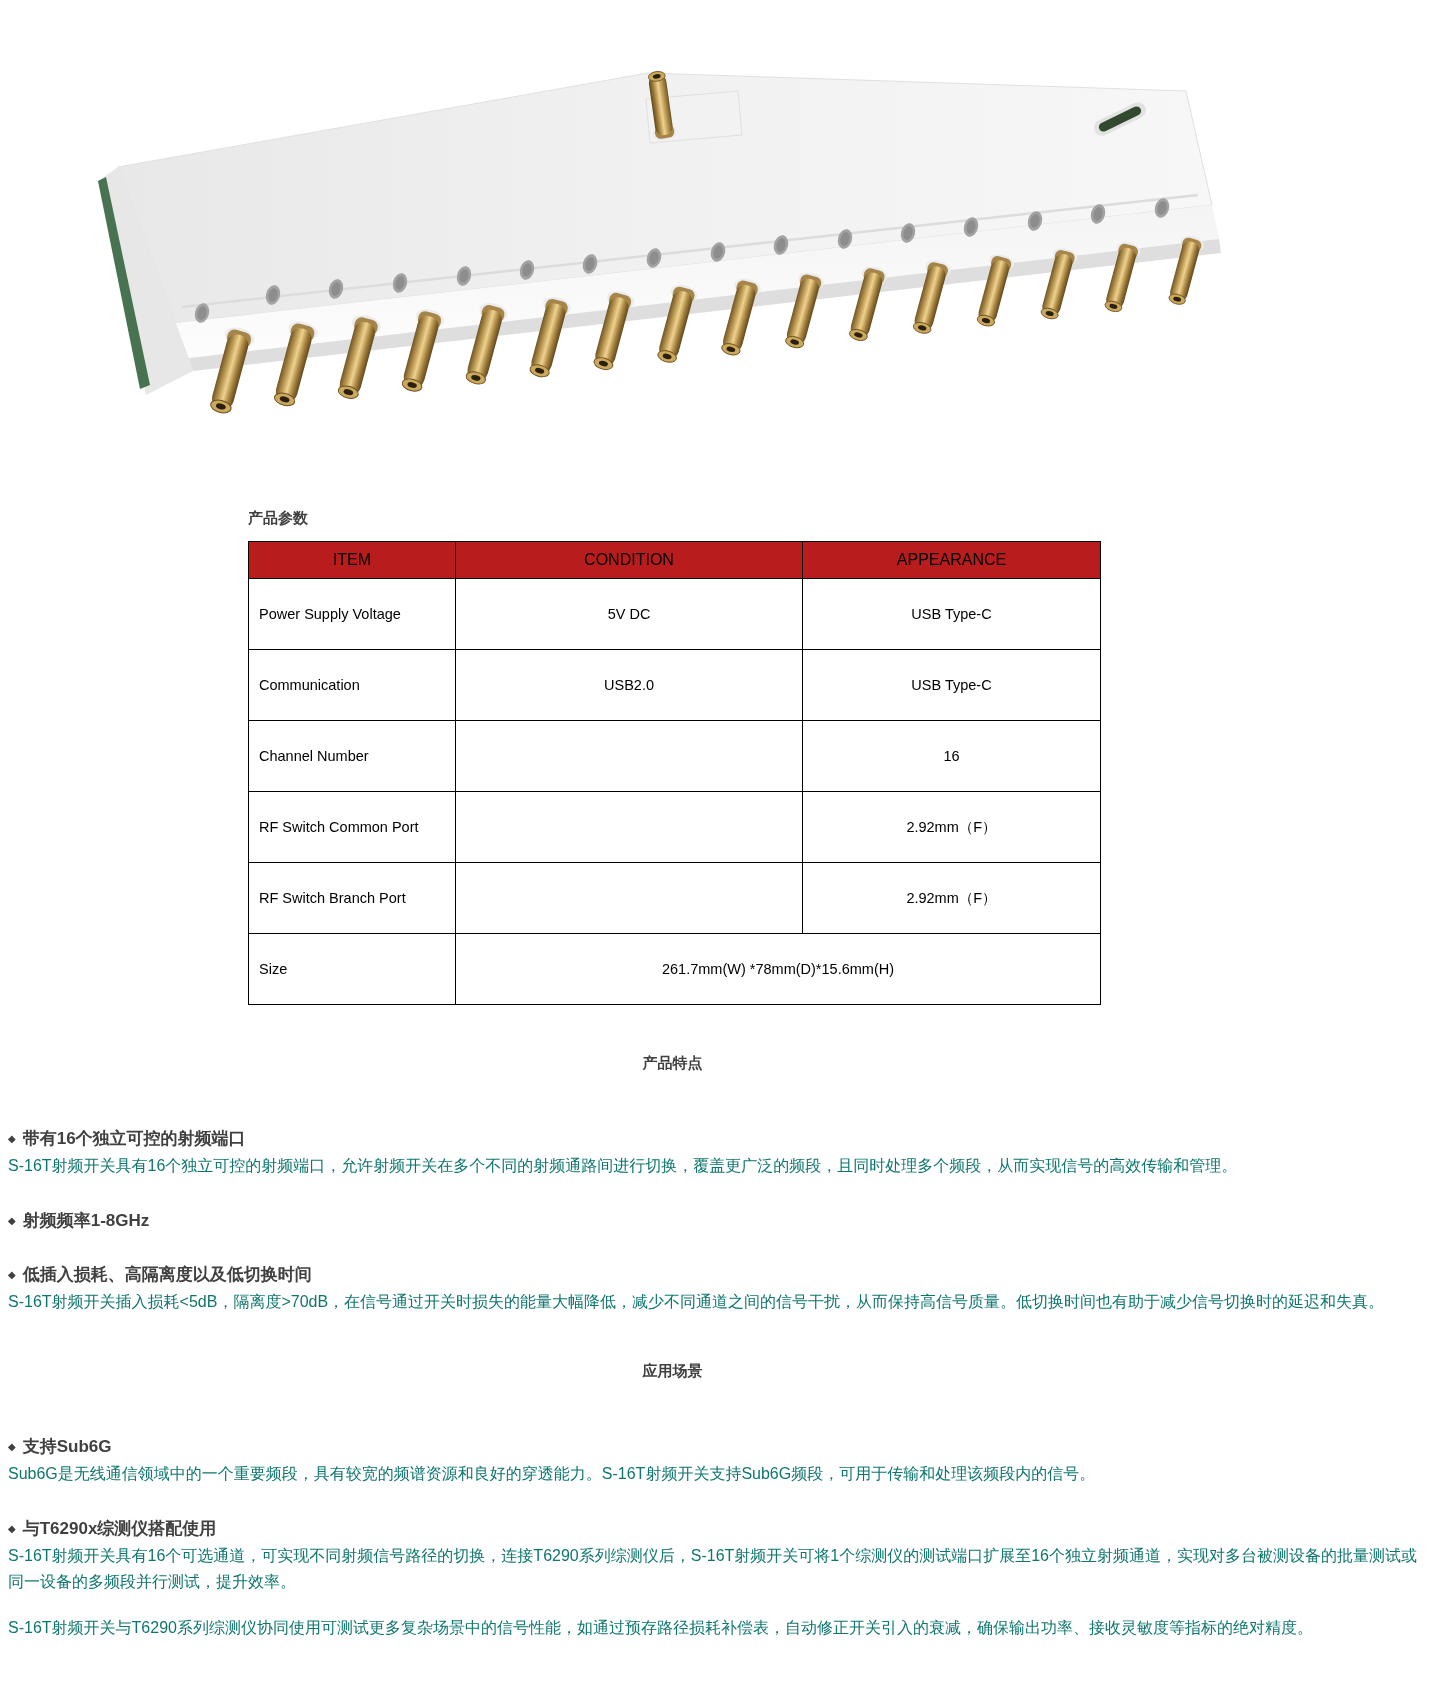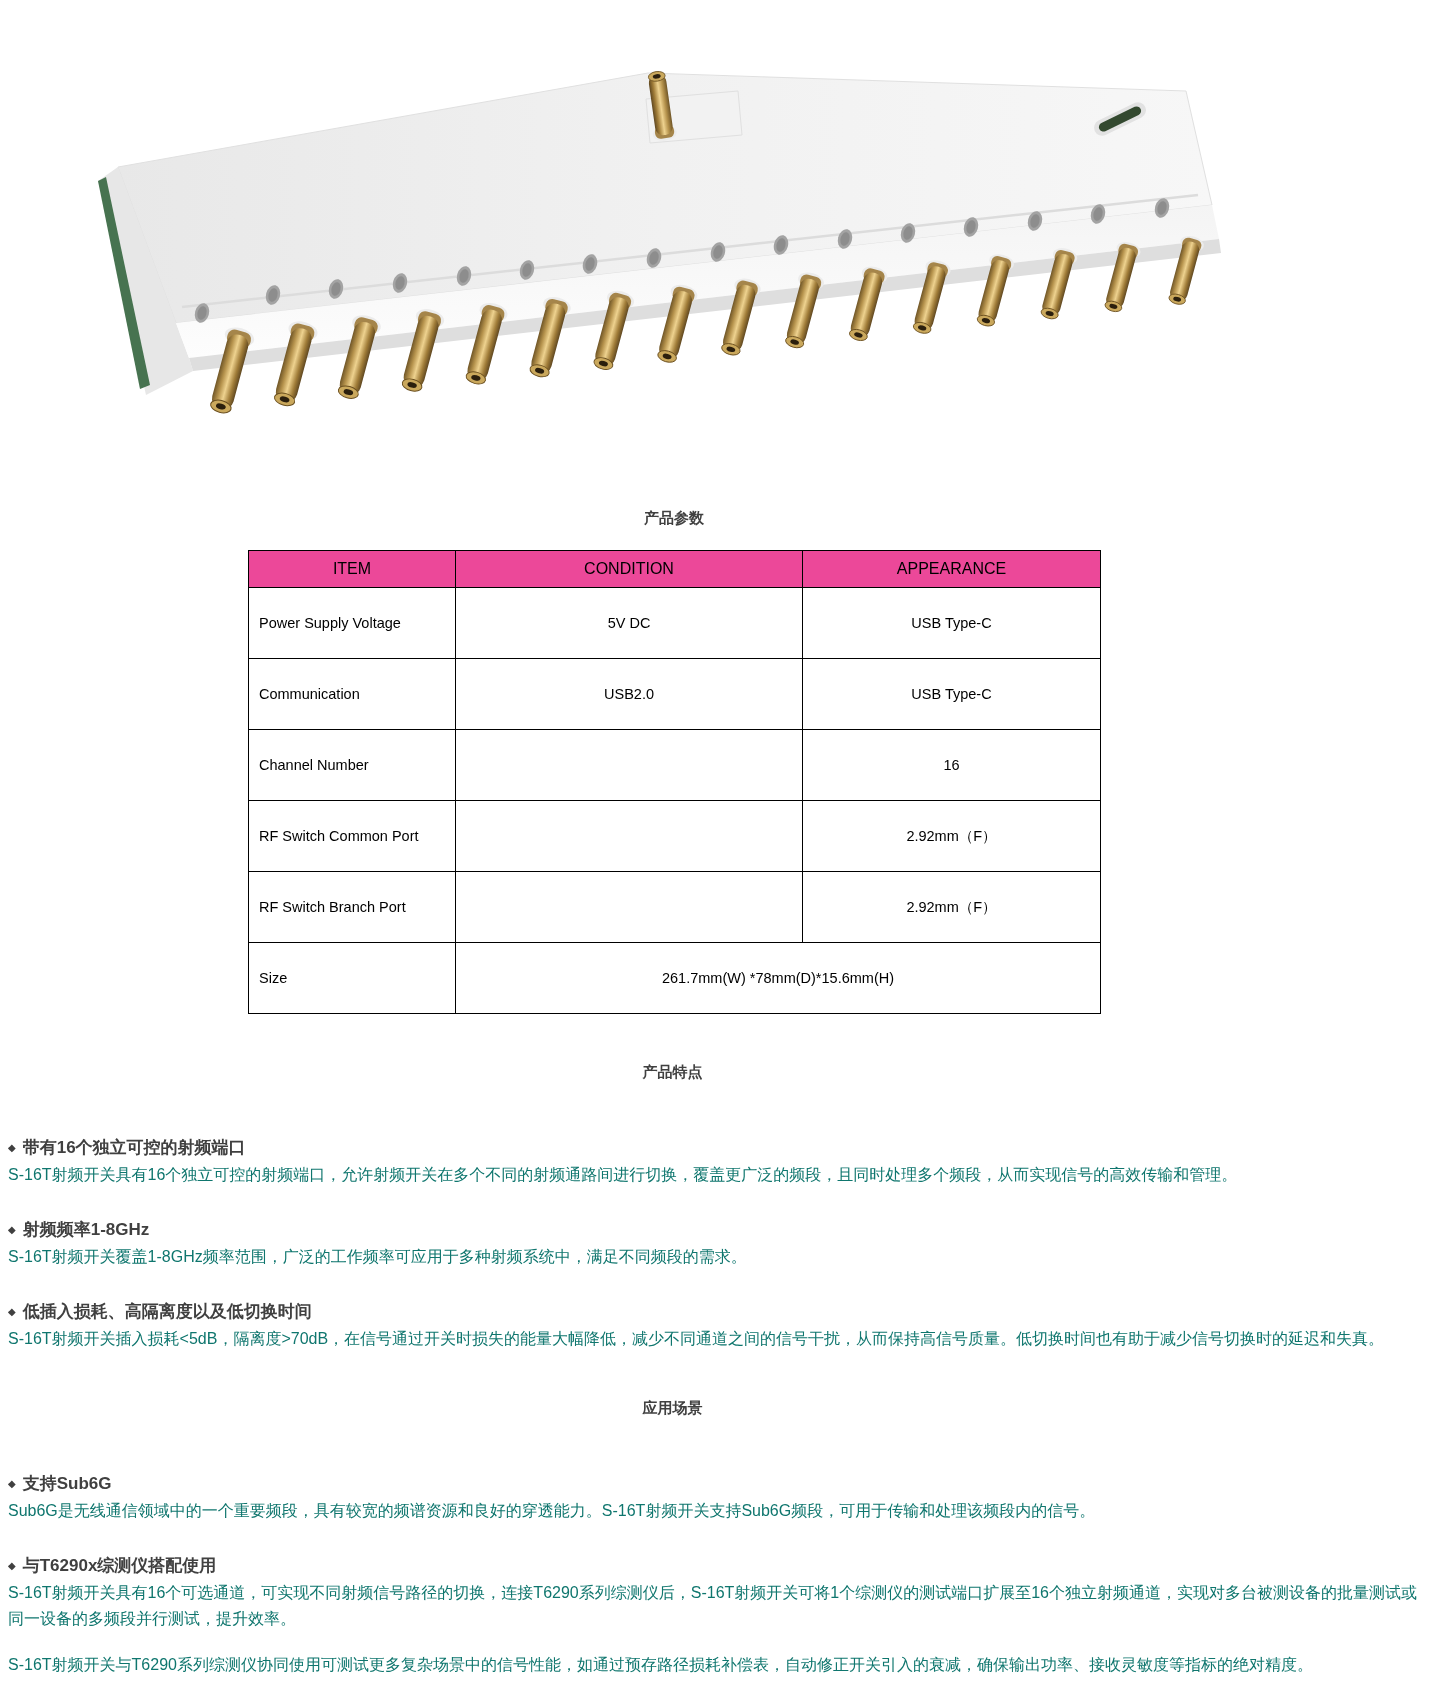--- a/index.html
+++ b/index.html
@@ -2,23 +2,23 @@
 <html><head>
 <meta charset="utf-8">
 <style>
   html,body{margin:0;padding:0;background:#ffffff;}
   body{width:1429px;font-family:"Liberation Sans","DejaVu Sans",sans-serif;color:#595959;}
 
   .figure{position:relative;height:470px;overflow:hidden;}
   .figure svg{position:absolute;left:90px;top:55px;}
 
   .param-section{width:852px;margin-left:248px;}
-  .param-title{margin:38px 0 22px 0;text-align:center;font-size:15px;font-weight:bold;color:#404040;line-height:20px;}
+  .param-title{margin:38px 0 13px 0;text-align:left;font-size:15px;font-weight:bold;color:#404040;line-height:20px;}
   table.params{border-collapse:collapse;width:852px;table-layout:fixed;}
-  table.params th{border:1px solid #000;background:#ec4899;height:34px;font-size:16px;font-weight:normal;color:#000;text-align:center;}
+  table.params th{border:1px solid #000;background:#b91c1c;height:34px;font-size:16px;font-weight:normal;color:#000;text-align:center;}
   table.params td{border:1px solid #000;height:68px;font-size:14.5px;color:#000;vertical-align:middle;}
   td.item-cell{text-align:left;padding-left:10px;}
   td.val-cell{text-align:center;}
 
   .section-title{width:1345px;text-align:center;font-size:15px;font-weight:bold;color:#404040;line-height:20px;}
   .title-features{margin-top:48px;}
   .title-apps{margin-top:46px;}
 
   .text-col{padding:0 8px;}
   .feat{margin-top:30px;}
@@ -171,21 +171,20 @@
     <div class="feat-heading">
       <span class="bullet">◆</span><span>带有16个独立可控的射频端口</span>
     </div>
     <div class="feat-body">S-16T射频开关具有16个独立可控的射频端口，允许射频开关在多个不同的射频通路间进行切换，覆盖更广泛的频段，且同时处理多个频段，从而实现信号的高效传输和管理。</div>
   </div>
 
   <div class="feat">
     <div class="feat-heading">
       <span class="bullet">◆</span><span>射频频率1-8GHz</span>
     </div>
-    <div class="feat-body">S-16T射频开关覆盖1-8GHz频率范围，广泛的工作频率可应用于多种射频系统中，满足不同频段的需求。</div>
   </div>
 
   <div class="feat">
     <div class="feat-heading">
       <span class="bullet">◆</span><span>低插入损耗、高隔离度以及低切换时间</span>
     </div>
     <div class="feat-body">S-16T射频开关插入损耗&lt;5dB，隔离度&gt;70dB，在信号通过开关时损失的能量大幅降低，减少不同通道之间的信号干扰，从而保持高信号质量。低切换时间也有助于减少信号切换时的延迟和失真。</div>
   </div>
 </div>
 

